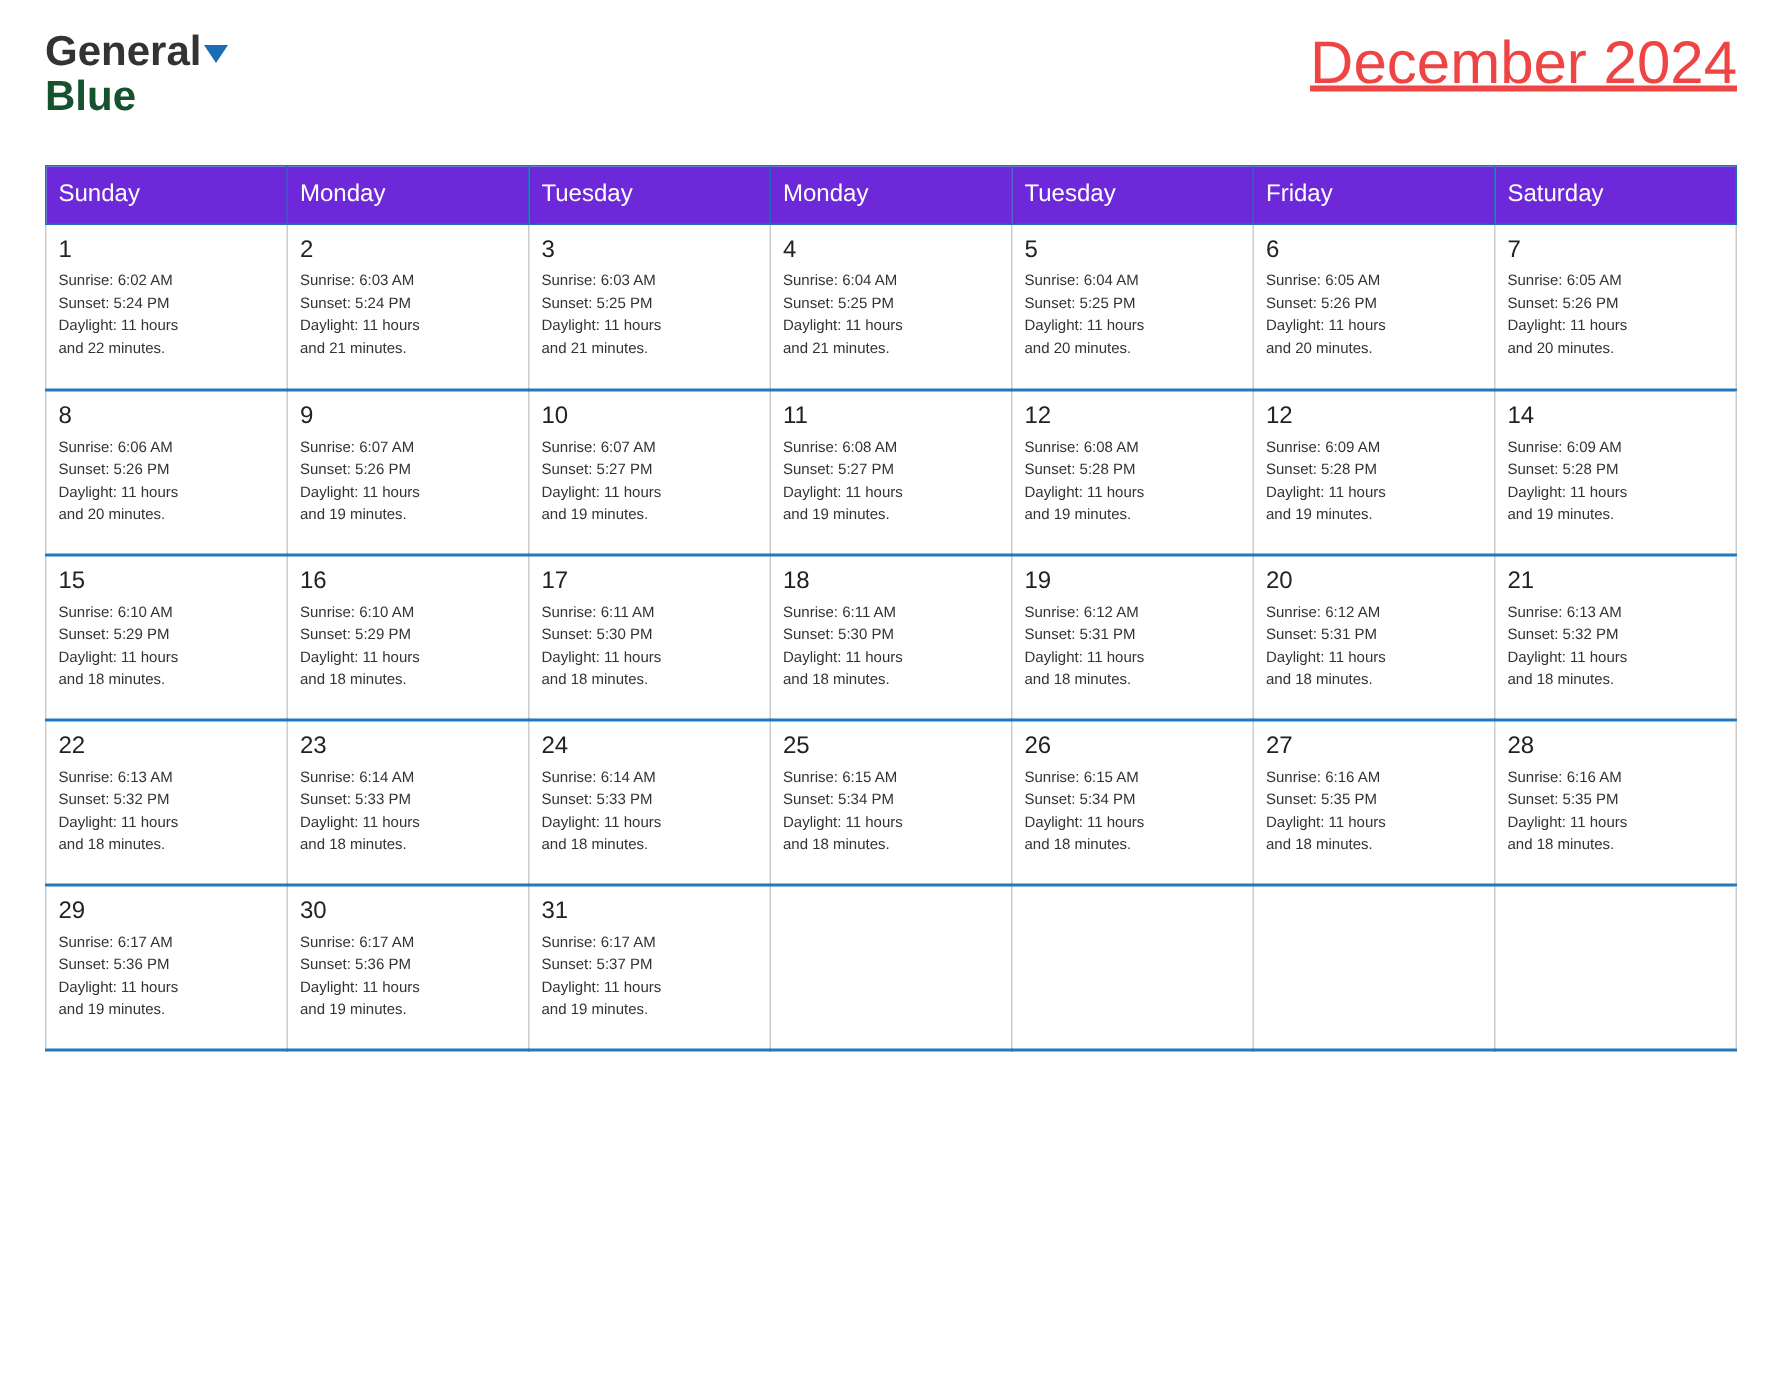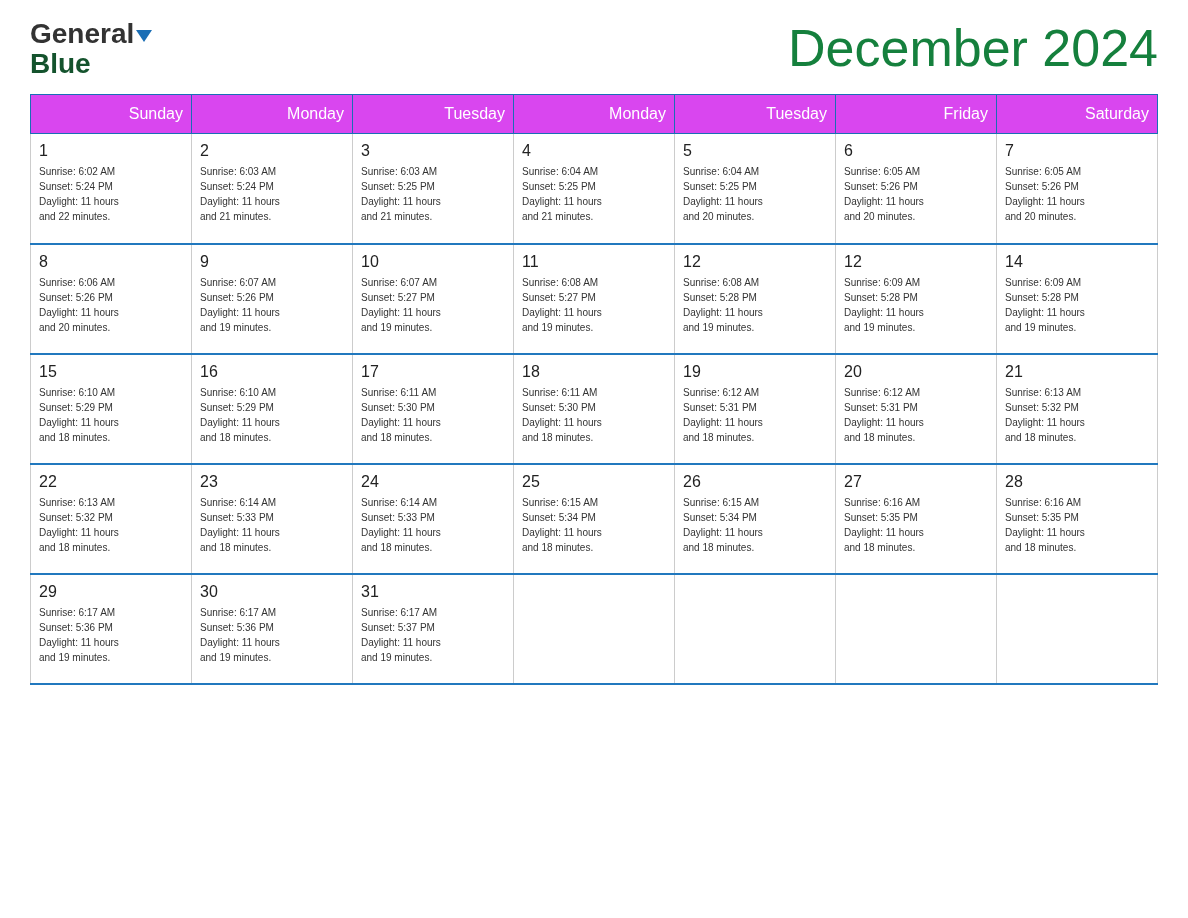--- a/index.html
+++ b/index.html
@@ -7,21 +7,21 @@
       font-family: Arial, sans-serif;
       background: #fff;
       width: 1188px;
       min-height: 918px;
       padding: 20px 30px;
     }
     .header {
       display: flex;
       justify-content: space-between;
       align-items: flex-start;
-      margin-bottom: 16px;
+      margin-bottom: 32px;
     }
     .logo {
       display: flex;
       flex-direction: column;
       align-items: flex-start;
     }
     .logo-general {
       font-size: 28px;
       font-weight: bold;
       color: #333;
@@ -34,42 +34,43 @@
       font-size: 28px;
       font-weight: bold;
       color: #14532d;
       line-height: 1;
       margin-top: 2px;
     }
     .title-section {
       text-align: right;
     }
     .month-title {
-      font-size: 52px;
+      font-size: 40px;
       font-weight: normal;
-      color: #15803d;
+      color: #ef4444;
       line-height: 1.1;
+      text-decoration: underline;
     }
     .location {
       font-size: 20px;
       color: #555;
       margin-top: 4px;
     }
     table {
       width: 100%;
       border-collapse: collapse;
       table-layout: fixed;
     }
     thead th {
-      background-color: #d946ef;
+      background-color: #6d28d9;
       color: #fff;
       padding: 10px 8px;
       font-size: 16px;
       font-weight: normal;
-      text-align: right;
+      text-align: left;
       border: 1px solid #1a6eb5;
     }
     tbody td {
       vertical-align: top;
       padding: 8px 8px;
       border: 1px solid #ccc;
       font-size: 13px;
       color: #333;
       min-height: 80px;
       height: 110px;

